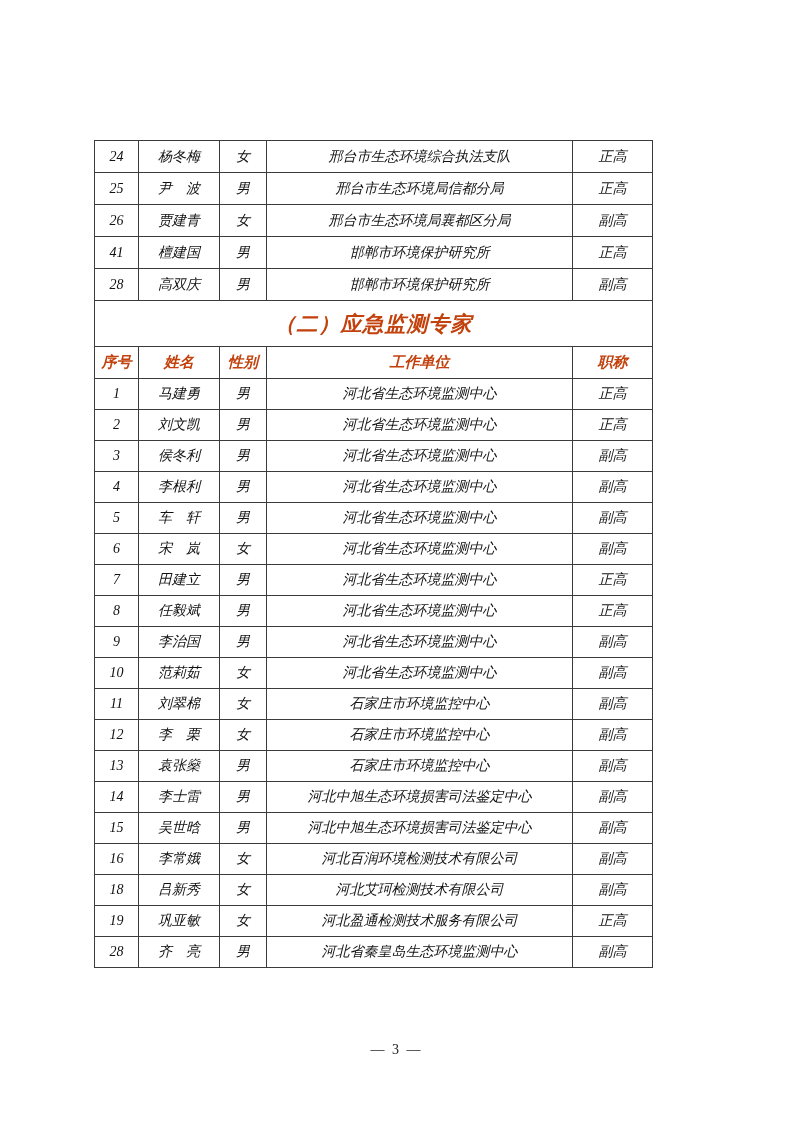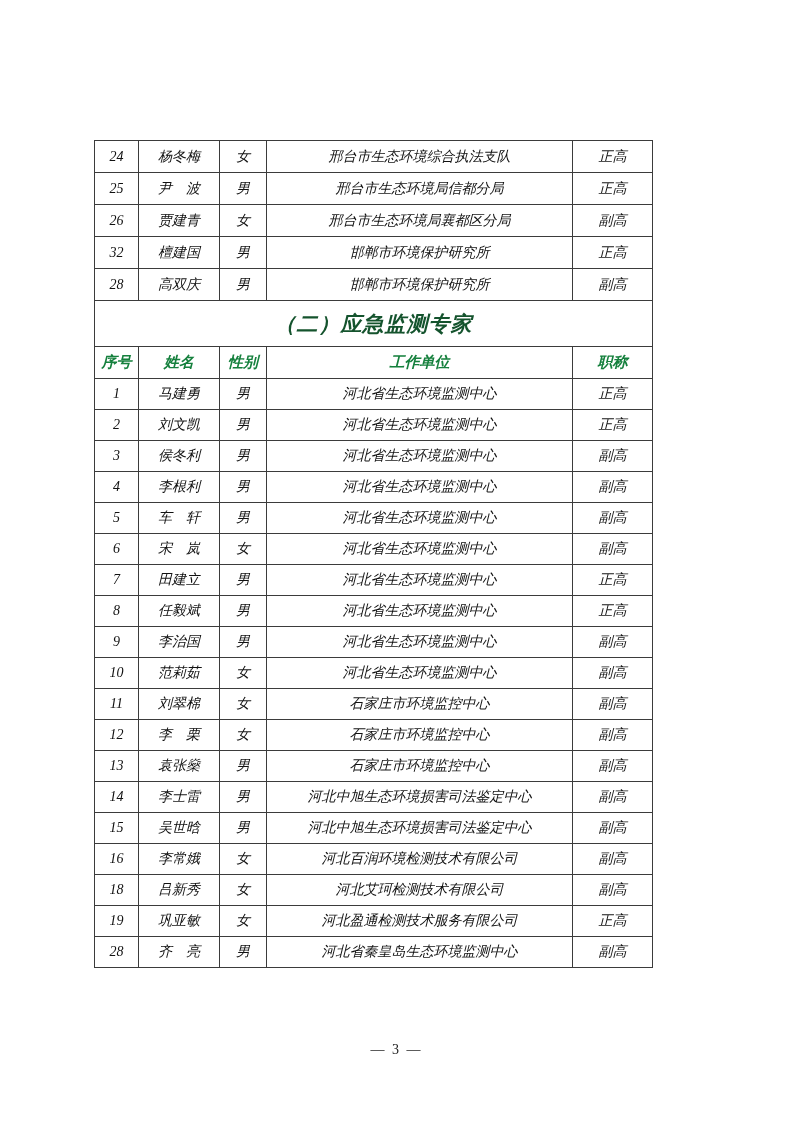--- a/index.html
+++ b/index.html
@@ -40,28 +40,28 @@
     white-space: nowrap;
   }
   tr.row-cont td   { height: 31px; font-size: 14px; }
   tr.row-data td   { height: 30px; font-size: 14px; }
   tr.row-heading td {
     height: 45px;
     font-family: "Liberation Sans", "DejaVu Sans", sans-serif;
     font-weight: bold;
     font-size: 21px;
     letter-spacing: 1px;
-    color: #14532d;
+    color: #c2410c;
   }
   tr.row-header th {
     height: 31px;
     font-family: "Liberation Sans", "DejaVu Sans", sans-serif;
     font-weight: bold;
     font-size: 15px;
-    color: #15803d;
+    color: #c2410c;
   }
   .page-footer {
     position: absolute;
     left: 0;
     top: 1042px;
     width: 100%;
     text-align: center;
     font-size: 14px;
     color: #222222;
     letter-spacing: 2px;
@@ -95,21 +95,21 @@
           <td>正高</td>
         </tr>
         <tr class="row-cont">
           <td>26</td>
           <td>贾建青</td>
           <td>女</td>
           <td>邢台市生态环境局襄都区分局</td>
           <td>副高</td>
         </tr>
         <tr class="row-cont">
-          <td>32</td>
+          <td>41</td>
           <td>檀建国</td>
           <td>男</td>
           <td>邯郸市环境保护研究所</td>
           <td>正高</td>
         </tr>
         <tr class="row-cont">
           <td>28</td>
           <td>高双庆</td>
           <td>男</td>
           <td>邯郸市环境保护研究所</td>

